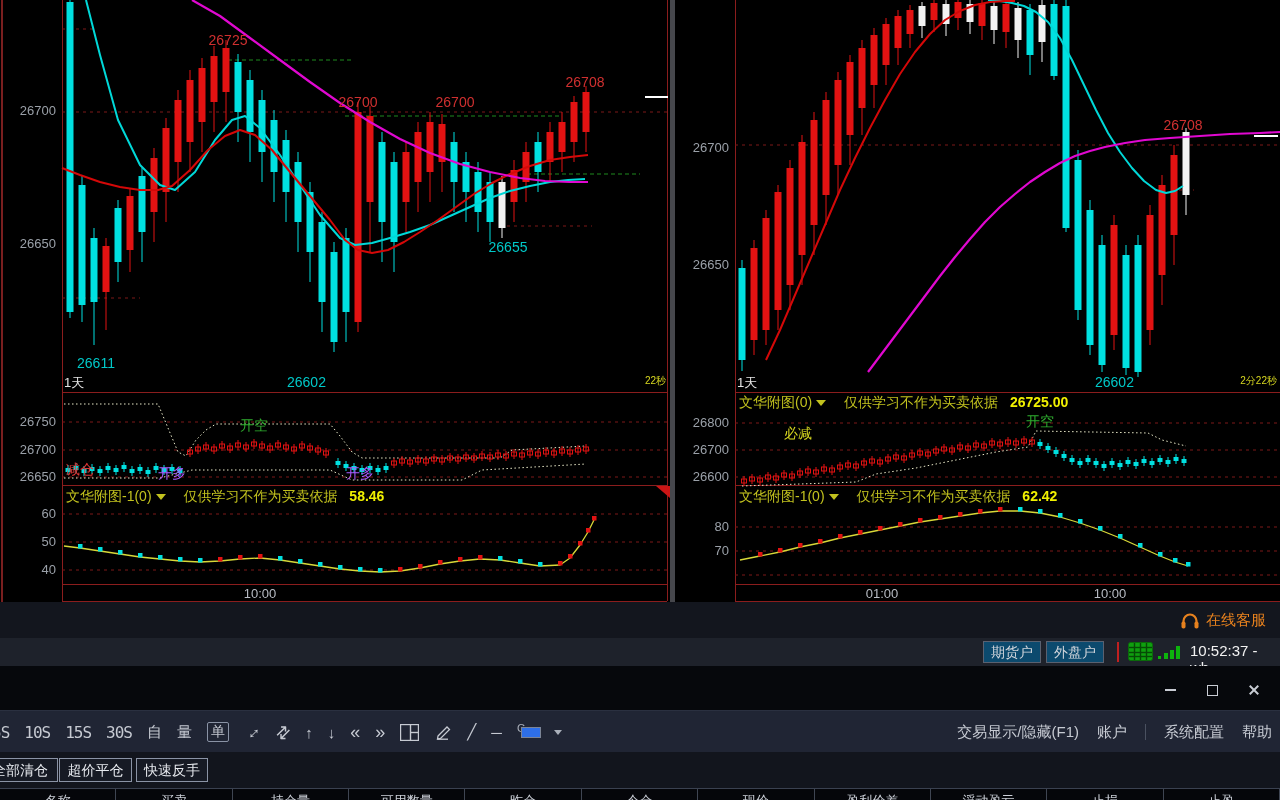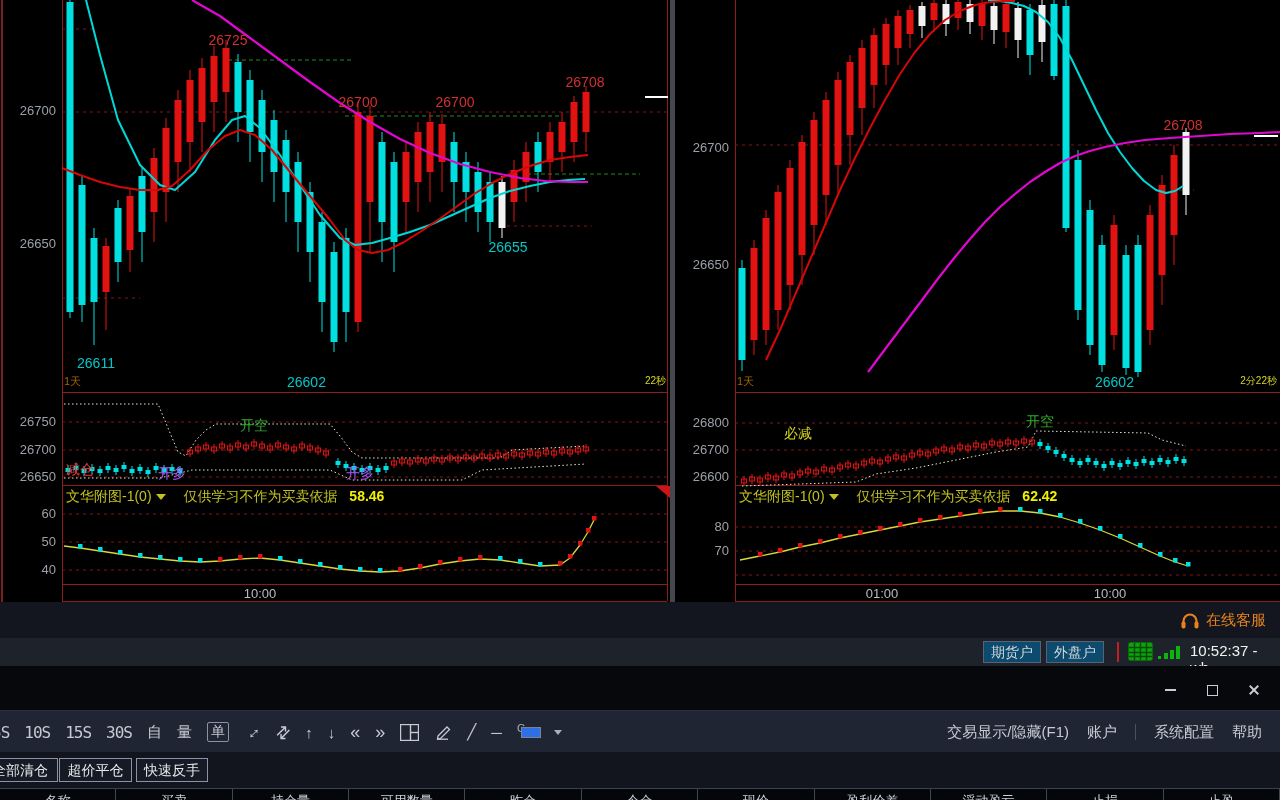--- a/index.html
+++ b/index.html
@@ -8,21 +8,21 @@
   .abs{position:absolute;}
   
   .charts{position:absolute;left:0;top:0;width:1280px;height:610px;background:#000;}
   .charts svg{position:absolute;left:0;top:0;}
   .axlbl{position:absolute;color:#9aa0a8;font-size:13px;line-height:15px;}
   .subhdr{position:absolute;font-size:14px;line-height:16px;white-space:nowrap;color:#c2c21e;}
   .subhdr .val{color:#f0f000;font-weight:bold;margin-left:8px;}
   .subhdr .disc{margin-left:14px;}
   .caret{display:inline-block;width:0;height:0;border-left:5px solid transparent;
          border-right:5px solid transparent;border-top:6px solid #c2c21e;margin:0 0 1px 4px;}
-  .ftr-period{position:absolute;color:#a16207;font-size:11px;}
+  .ftr-period{position:absolute;color:#e5e5e5;font-size:13px;}
   .ftr-low{position:absolute;color:#00c8c8;font-size:14px;text-align:left;width:80px;}
   .ftr-count{position:absolute;color:#d8d820;font-size:10px;text-align:right;}
   .timelbl{position:absolute;color:#b8bcc4;font-size:13px;text-align:center;width:60px;}
   .divider{position:absolute;left:670px;top:0;width:5px;height:610px;background:#46474c;}
   .edge-line{position:absolute;left:1px;top:0;width:2px;height:602px;background:#7a1f1f;}
   
   .status-a{position:absolute;left:0;top:602px;width:1280px;height:36px;background:#13161e;}
   .online{position:absolute;right:14px;top:9px;color:#e8821e;font-size:15px;display:flex;align-items:center;gap:6px;cursor:pointer;}
   .status-b{position:absolute;left:0;top:638px;width:1280px;height:28px;background:#1e222b;}
   .acct-btn{position:absolute;top:3px;height:22px;width:58px;background:#0c4a6e;border:1px solid #5a6170;
@@ -37,21 +37,21 @@
   .glyph-close{position:relative;width:12px;height:12px;}
   .glyph-close::before,.glyph-close::after{content:"";position:absolute;left:5px;top:0;width:2px;height:12px;background:#c8ccd4;}
   .glyph-close::before{transform:rotate(45deg);} .glyph-close::after{transform:rotate(-45deg);}
   
   .toolbar{position:absolute;left:0;top:710px;width:1280px;height:42px;background:#202534;border-top:1px solid #2a3040;box-sizing:border-box;}
   .tb-left{position:absolute;left:-8px;top:0;height:42px;display:flex;align-items:center;gap:15px;color:#c6cad2;}
   .tb-item{font-size:15px;cursor:pointer;}
   .tb-period{font-family:"DejaVu Sans Mono",monospace;font-size:16px;letter-spacing:-1px;}
   .tb-box{border:1px solid #8a93a5;padding:0 3px;border-radius:2px;font-size:14px;}
   .rot45{display:inline-block;transform:rotate(-45deg);font-size:17px;}
-  .tb-right{position:absolute;right:18px;top:0;height:42px;display:flex;align-items:center;gap:18px;color:#c6cad2;font-size:14px;}
+  .tb-right{position:absolute;right:8px;top:0;height:42px;display:flex;align-items:center;gap:18px;color:#c6cad2;font-size:14px;}
   .tb-vsep{width:1px;height:16px;background:#4a5160;}
   .swatch{position:relative;width:22px;height:16px;cursor:pointer;}
   .swatch .g{position:absolute;left:0;top:-2px;color:#aab0ba;font-size:11px;}
   .swatch .bar{position:absolute;left:4px;top:3px;width:18px;height:9px;background:#2e6fe8;border:1px solid #7b8496;}
   .dropdown-arrow{width:0;height:0;border-left:4px solid transparent;border-right:4px solid transparent;border-top:5px solid #aab0ba;cursor:pointer;}
   
   .action-row{position:absolute;left:0;top:752px;width:1280px;height:36px;background:#12151d;}
   .act-btn{position:absolute;top:6px;height:24px;background:#161a24;border:1px solid #8a93a5;color:#e6e9ee;
            font-size:14px;line-height:22px;text-align:center;box-sizing:border-box;cursor:pointer;}
   
@@ -605,20 +605,25 @@
         <div class="axlbl" style="left: 678px; top: 543px; width: 51px; text-align: right;">70</div>
         <div class="timelbl" style="left: 852px; top: 586px;">01:00</div>
         <div class="timelbl" style="left: 1080px; top: 586px;">10:00</div>
       </div>
 
     <div class="subhdr" style="left:66px;top:488px;">
       <span>文华附图-1(0)</span><span class="caret"></span>
       <span class="disc">仅供学习不作为买卖依据</span>
       <span class="val">58.46</span>
     </div>
+    <div class="subhdr" style="left:739px;top:394px;">
+      <span>文华附图(0)</span><span class="caret"></span>
+      <span class="disc">仅供学习不作为买卖依据</span>
+      <span class="val">26725.00</span>
+    </div>
     <div class="subhdr" style="left:739px;top:488px;">
       <span>文华附图-1(0)</span><span class="caret"></span>
       <span class="disc">仅供学习不作为买卖依据</span>
       <span class="val">62.42</span>
     </div>
 
     <div class="ftr-period" style="left:64px;top:374px;">1天</div>
     <div class="ftr-low" style="left:287px;top:374px;">26602</div>
     <div class="ftr-count" style="left:600px;top:374px;width:66px;">22秒</div>
     <div class="ftr-period" style="left:737px;top:374px;">1天</div>

